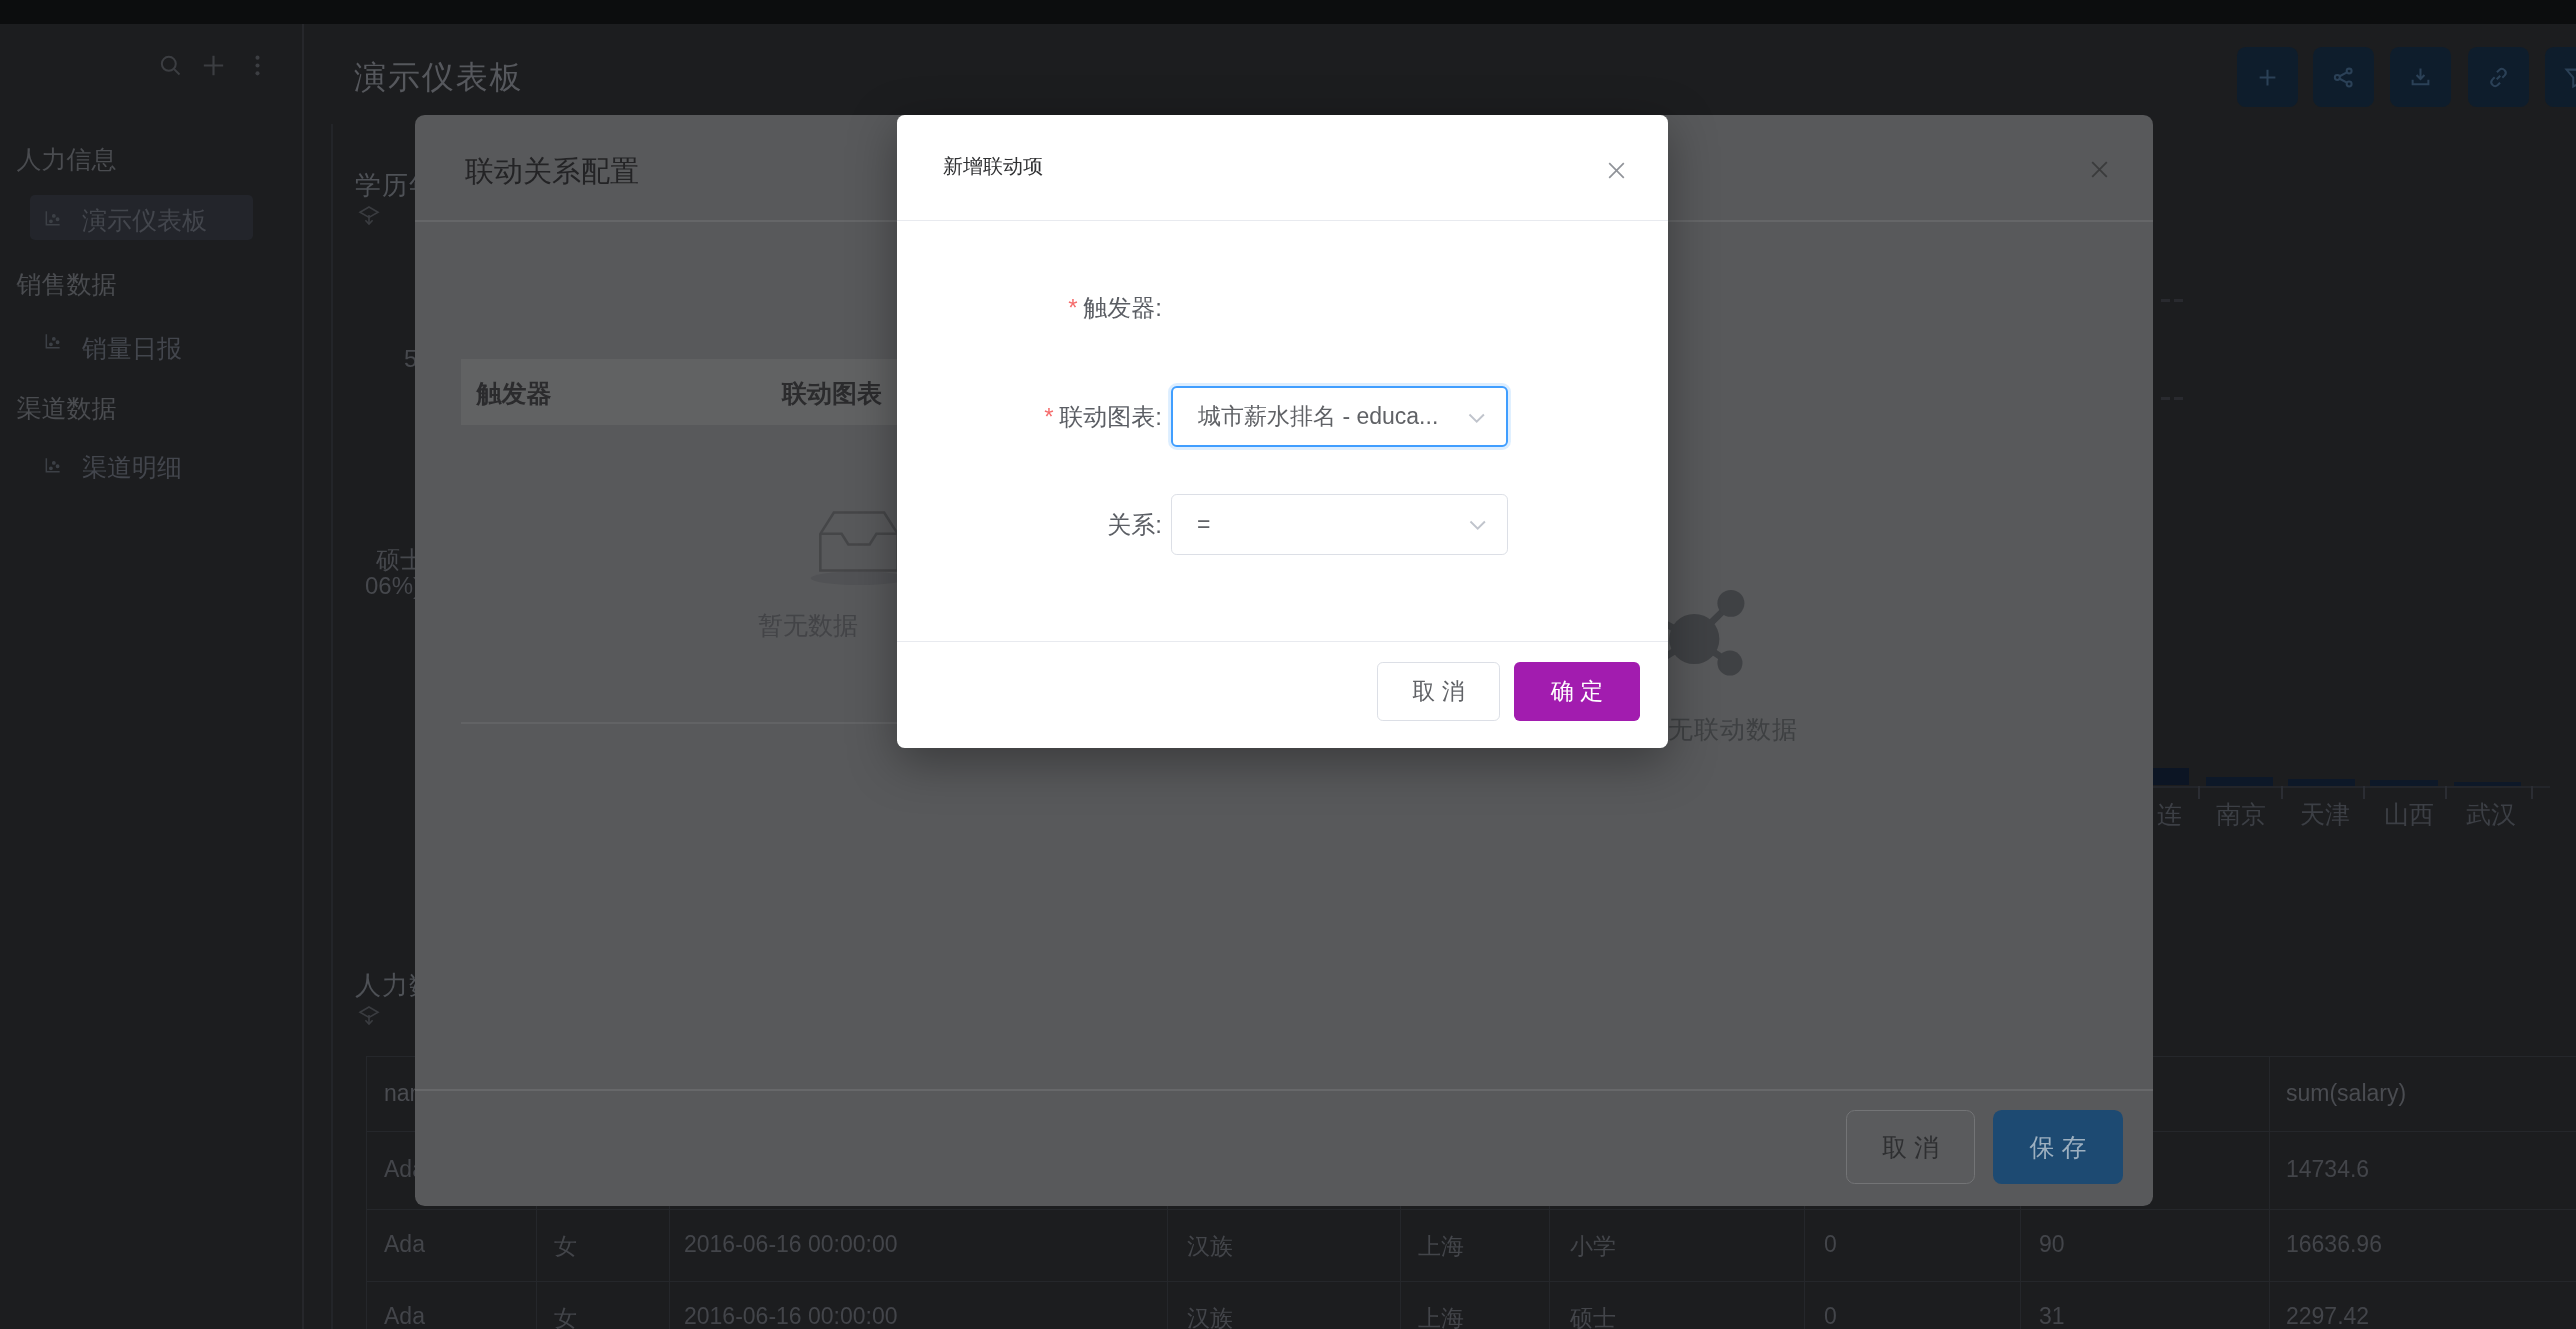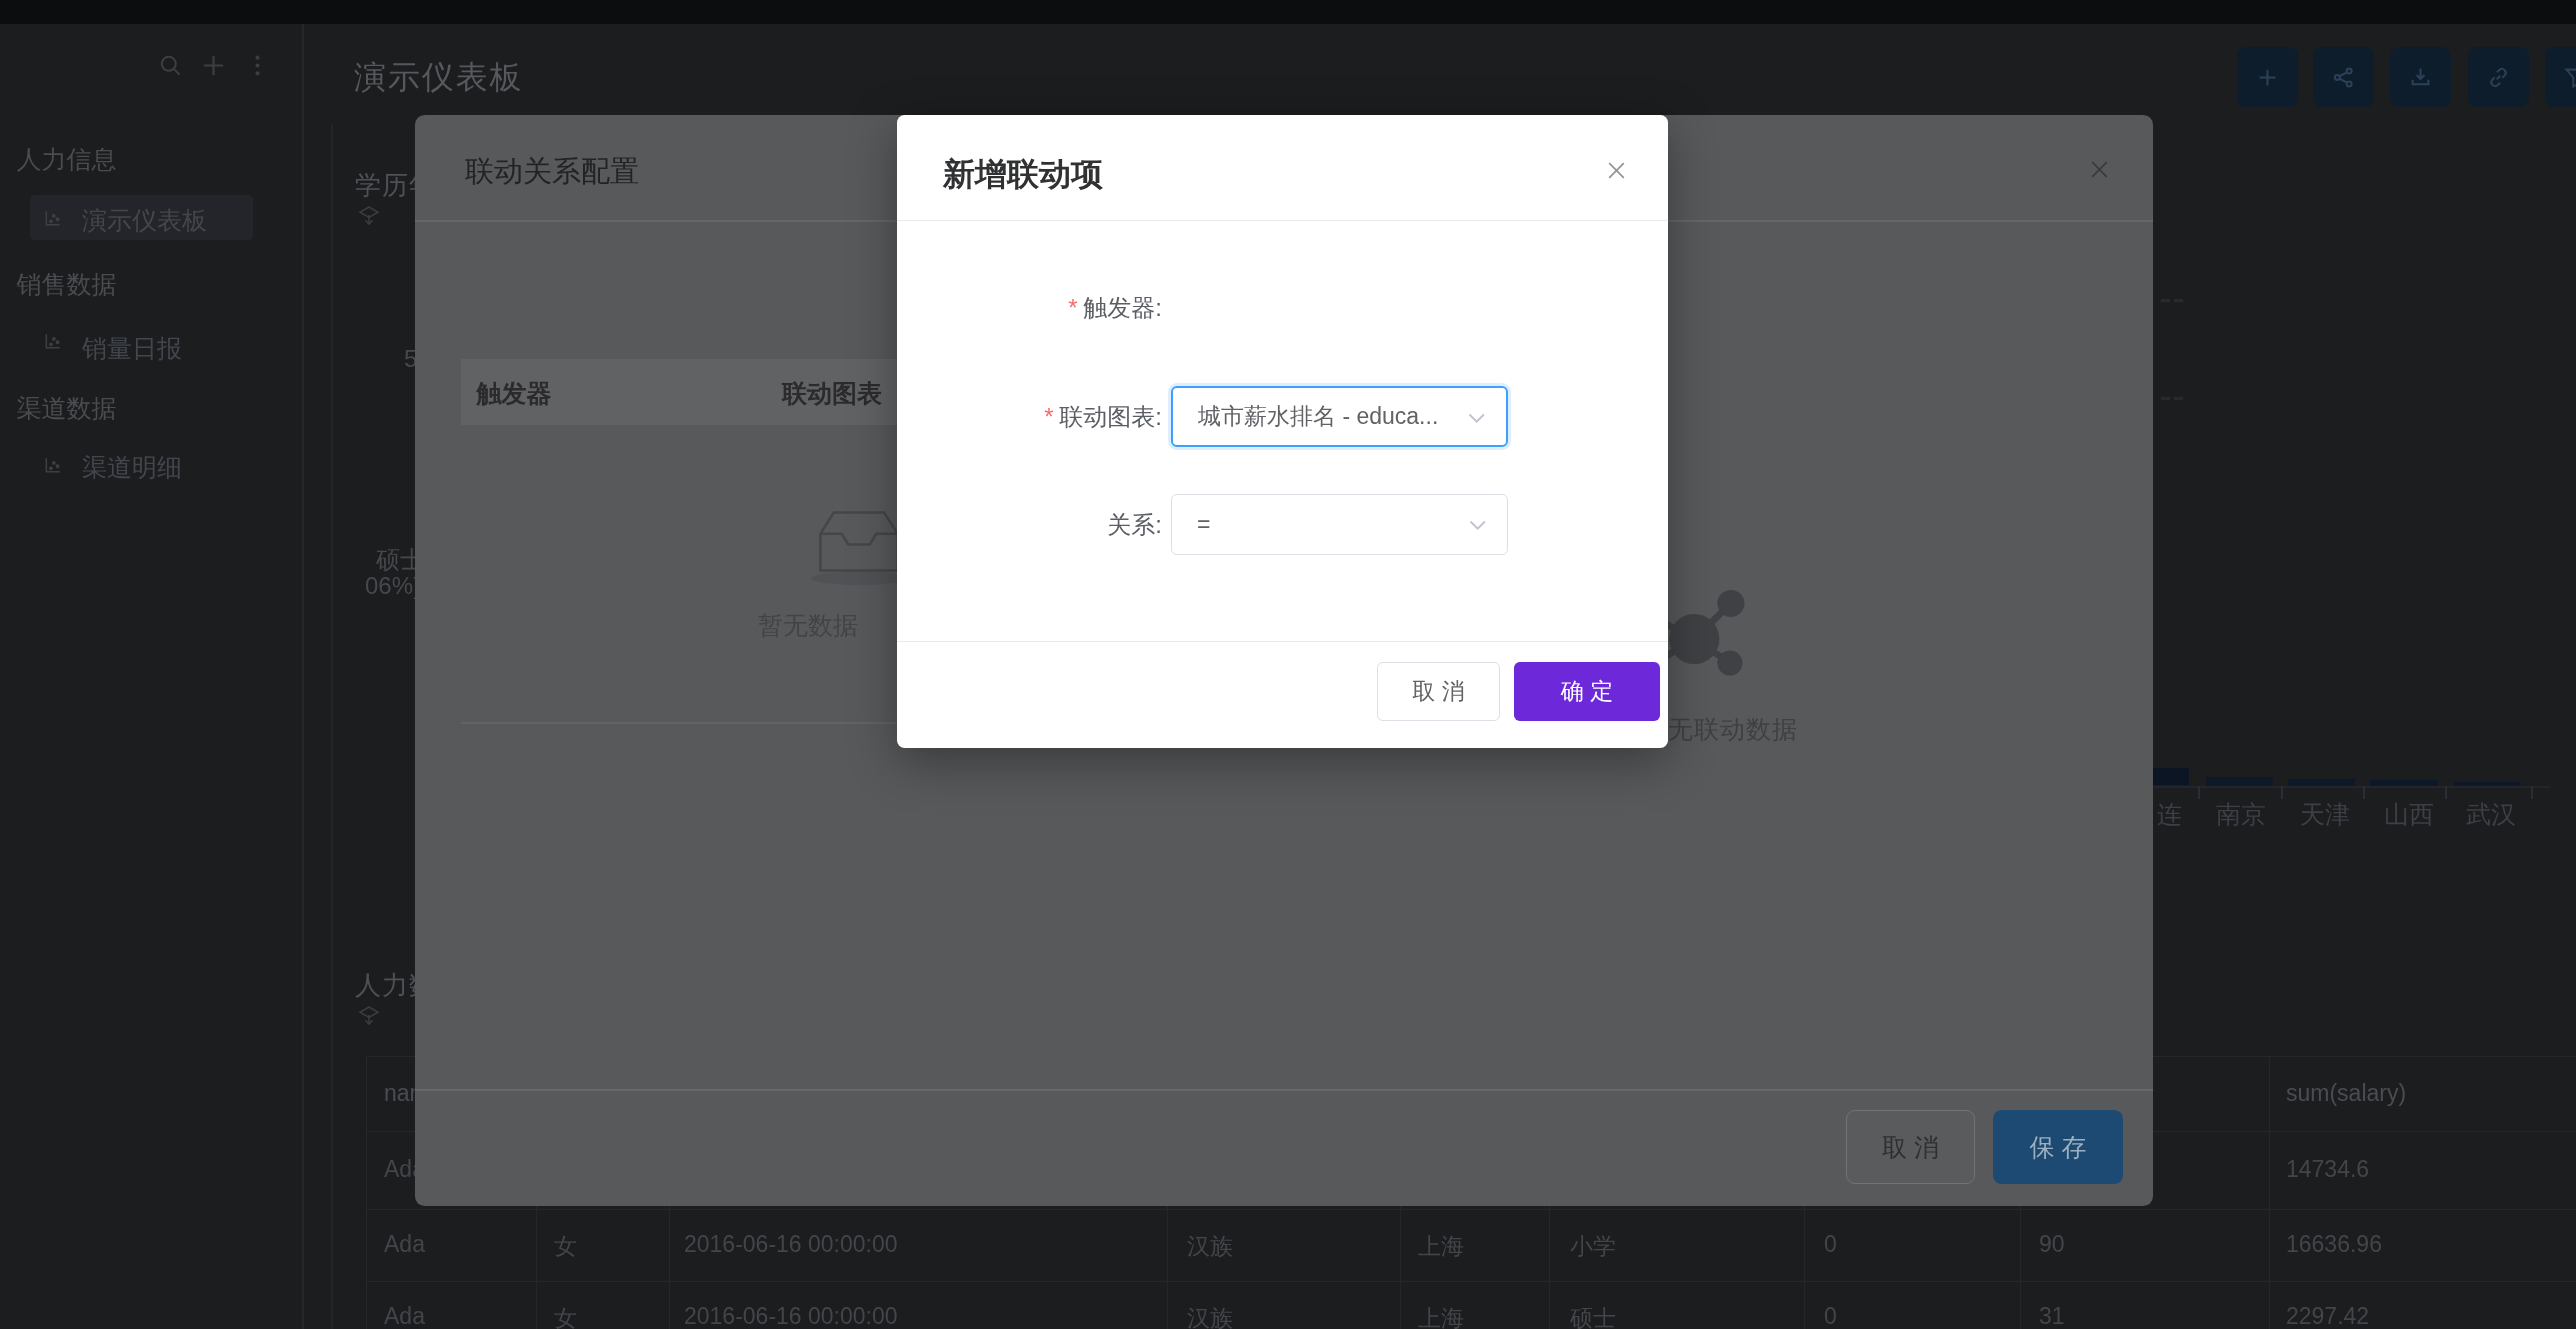--- a/index.html
+++ b/index.html
@@ -43,37 +43,37 @@
   #om-nolink-text{left:1227px;top:598px;font-size:25px;color:#3e4042;letter-spacing:1px;}
   #om-footer-divider{left:0;top:974px;width:1738px;height:1.9px;background:#67686a;}
   .om-btn{top:995px;height:74px;border-radius:8.7px;display:flex;align-items:center;justify-content:center;
           font-size:25px;box-sizing:border-box;}
   #om-cancel{left:1431px;width:129px;border:1.9px solid #737476;background:#5a5b5d;color:#2e2f31;}
   #om-save{left:1578px;width:130px;background:#1d4a72;color:#9db0c0;}
 
   
   #inner-modal{left:897px;top:115px;width:771px;height:633px;background:#ffffff;border-radius:7.7px;
                box-shadow:0 13.5px 48px rgba(0,0,0,.35);}
-  #im-title{left:46px;top:38px;font-size:32px;font-weight:700;color:#303133;}
+  #im-title{left:46px;top:38px;font-size:20px;font-weight:400;color:#303133;}
   #im-divider{left:0;top:105px;width:771px;height:1.4px;background:#e8eaef;}
   .im-row{left:0;width:771px;height:61px;display:flex;align-items:center;}
   .im-label{position:absolute;right:506px;display:flex;align-items:center;
             font-size:24px;color:#5b5e64;}
   .req-star{color:#f56c6c;margin-right:5.8px;font-size:24px;}
   .im-select{position:absolute;left:274px;width:337px;height:61px;box-sizing:border-box;
              border:1.6px solid #dcdfe6;border-radius:5.8px;background:#fff;
              display:flex;align-items:center;}
   .im-select.focused{border:2.4px solid #409eff;box-shadow:0 0 0 2.9px rgba(64,158,255,.18);}
   .im-select .val{margin-left:25px;font-size:23px;color:#606266;max-width:278px;overflow:hidden;white-space:nowrap;}
   .im-chevron{position:absolute;right:21px;top:25px;}
   #im-footer-divider{left:0;top:526px;width:771px;height:1.4px;background:#e8eaef;}
   .im-btn{top:547px;height:59px;border-radius:5.8px;display:flex;align-items:center;justify-content:center;
           font-size:23px;box-sizing:border-box;}
   #im-cancel{left:480px;width:123px;border:1.6px solid #dcdfe6;background:#fff;color:#606266;}
-  #im-ok{left:617px;width:146px;background:#6d28d9;color:#ffffff;}
+  #im-ok{left:617px;width:126px;background:#a21caf;color:#ffffff;}
 </style>
 </head>
 <body>
 
 <div id="stage">
 
   <div id="topbar" class="abs"></div>
   <div id="sidebar-divider" class="abs"></div>
 
   <div class="abs side-ico" style="left:157px;top:52px;">

